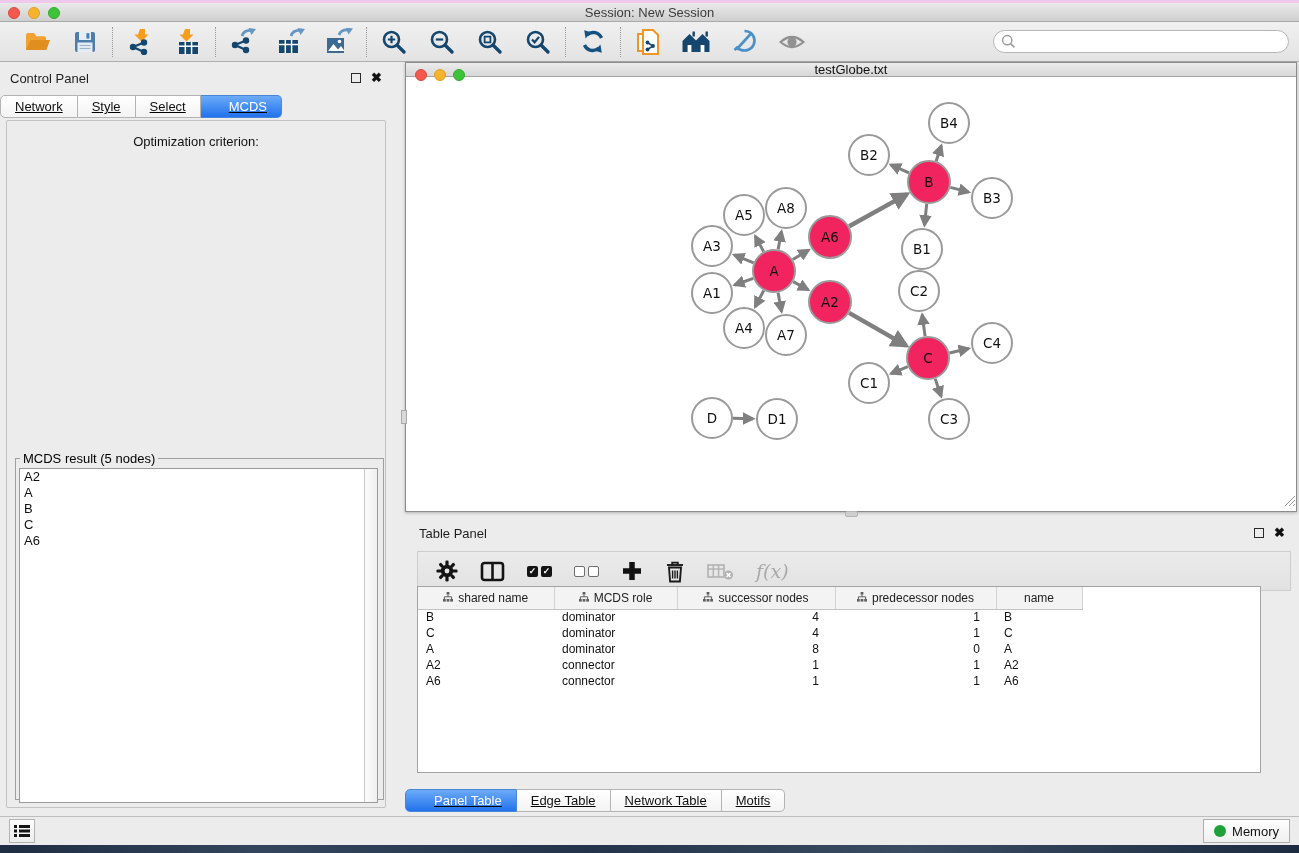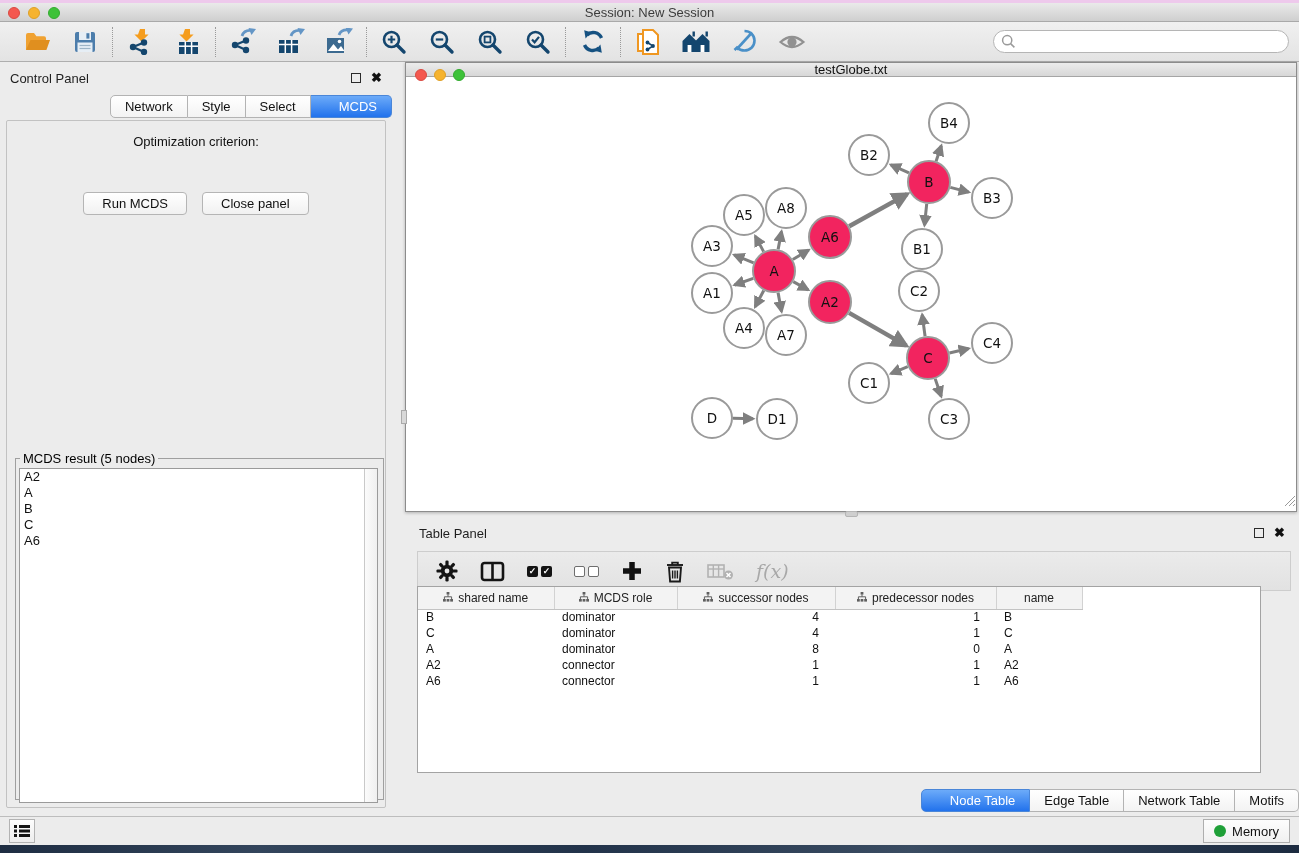--- a/index.html
+++ b/index.html
@@ -34,21 +34,21 @@
   .main { position:absolute; left:0; top:62px; width:1299px; height:754px; display:flex; }
 
   
   .control-panel { width:392px; height:100%; background:#ececec; position:relative; }
   .panel-head { position:absolute; left:0; top:4px; width:100%; height:24px; display:flex; align-items:center; padding:0 10px; }
   .panel-title { font-size:13px; color:#1f1f1f; }
   .panel-head-icons { margin-left:auto; display:flex; align-items:center; gap:10px; }
   .float-ico { width:10px; height:10px; border:1.6px solid #2a2a2a; display:inline-block; }
   .close-ico { font-size:13px; font-weight:bold; color:#111; line-height:10px; }
 
-  .seg-tabs { display:flex; justify-content:flex-end; }
+  .seg-tabs { display:flex; justify-content:flex-start;text-decoration:underline; }
   .cp-tabs { position:absolute; left:0; top:33px; width:100%; }
   .seg-tab { font-size:13px; color:#111; background:linear-gradient(#ffffff,#f3f3f3);
     border:1px solid #b3b3b3; border-left:none; padding:3px 14px; cursor:default; }
   .seg-tab:first-child { border-left:1px solid #b3b3b3; border-radius:5px 0 0 5px; }
   .seg-tab:last-child { border-radius:0 5px 5px 0; }
   .seg-tab.active { background:linear-gradient(#6cabf9,#2272ec); color:#fff; border-color:#4a86d8;padding-left:28px; }
 
   .cp-content { position:absolute; left:6px; top:58px; width:380px; height:688px;
     background:#ececec; border:1px solid #c2c2c2; border-radius:2px; }
   .opt-label { position:absolute; left:0; top:13px; width:100%; text-align:center; font-size:13px; color:#111; }
@@ -327,24 +327,20 @@
       </div>
       <div class="seg-tabs cp-tabs" id="cp-tabs">
           <div class="seg-tab">Network</div>
           <div class="seg-tab">Style</div>
           <div class="seg-tab">Select</div>
           <div class="seg-tab active">MCDS</div>
         </div>
 
       <div class="cp-content">
         <div class="opt-label">Optimization criterion:</div>
-        <div class="cp-buttons">
-          <button class="mac-btn">Run MCDS</button>
-          <button class="mac-btn">Close panel</button>
-        </div>
         <fieldset class="mcds-fieldset">
           <legend>MCDS result (5 nodes)</legend>
           <div class="mcds-listbox">
             <div id="mcds-list">
                 <div class="mcds-item">A2</div>
                 <div class="mcds-item">A</div>
                 <div class="mcds-item">B</div>
                 <div class="mcds-item">C</div>
                 <div class="mcds-item">A6</div>
               </div>
@@ -667,21 +663,21 @@
                   <td class="num">1</td>
                   <td class="num">1</td>
                   <td>A6</td>
                   <td></td>
                 </tr>
               </tbody>
           </table>
         </div>
 
         <div class="seg-tabs bottom-tabs" id="bottom-tabs">
-            <div class="seg-tab active">Node Table</div>
+            <div class="seg-tab active">Panel Table</div>
             <div class="seg-tab">Edge Table</div>
             <div class="seg-tab">Network Table</div>
             <div class="seg-tab">Motifs</div>
           </div>
       </div>
     </div>
   </div>
 
   <div class="statusbar">
     <span class="sb-btn">

